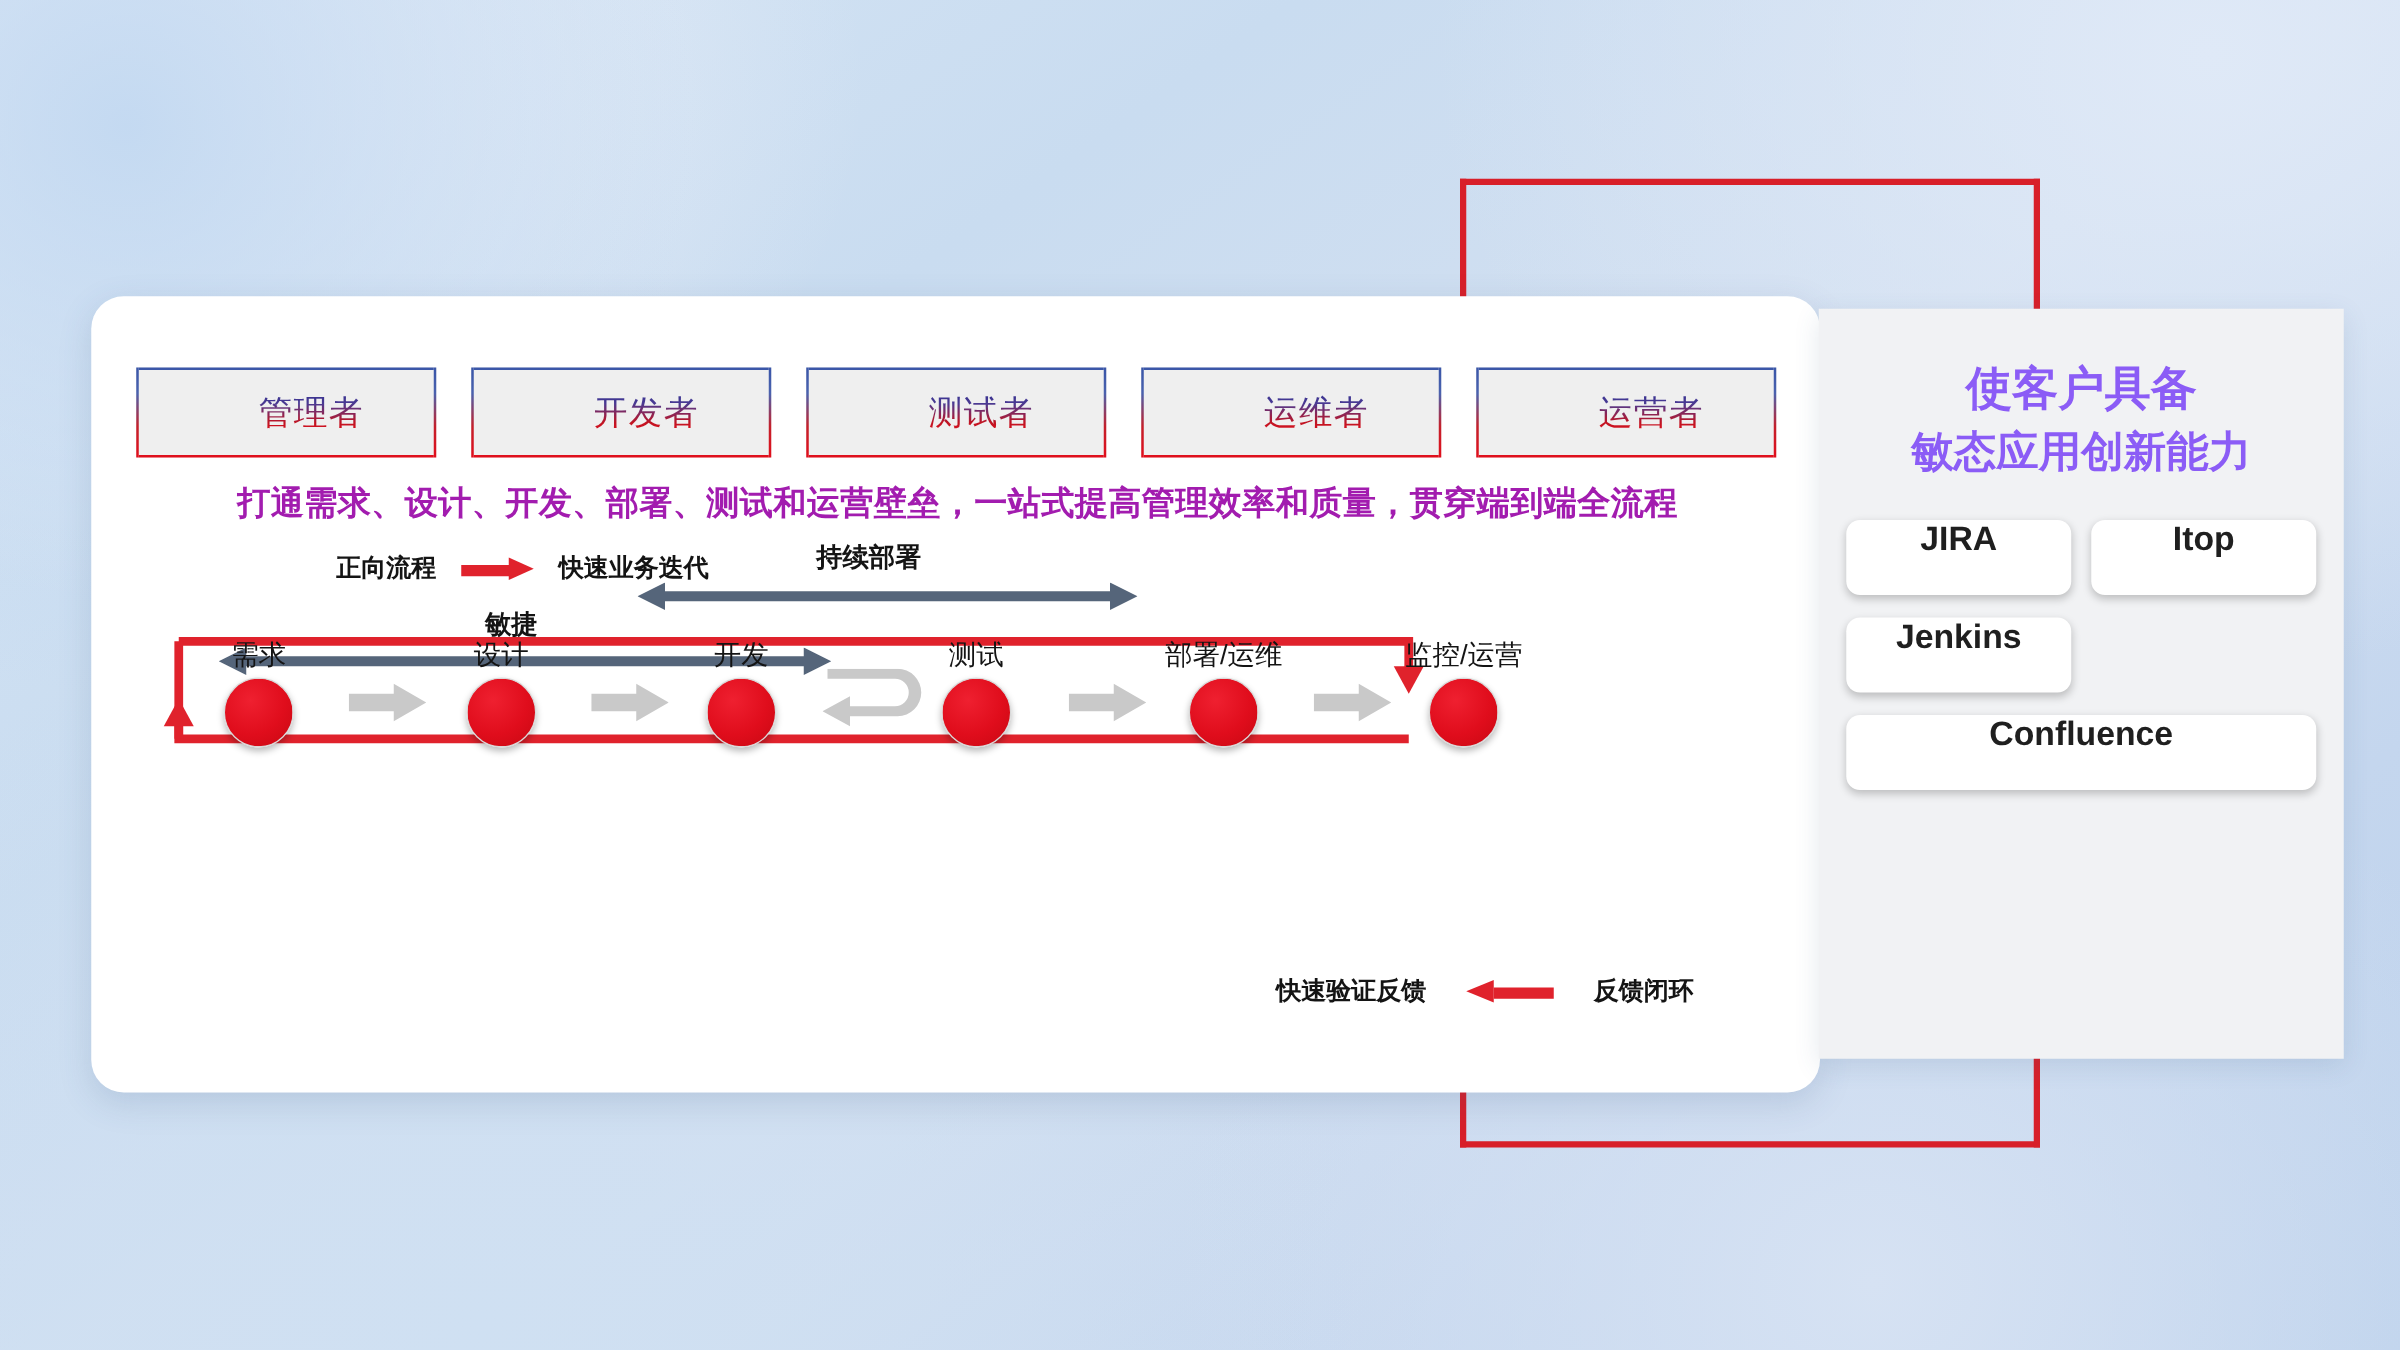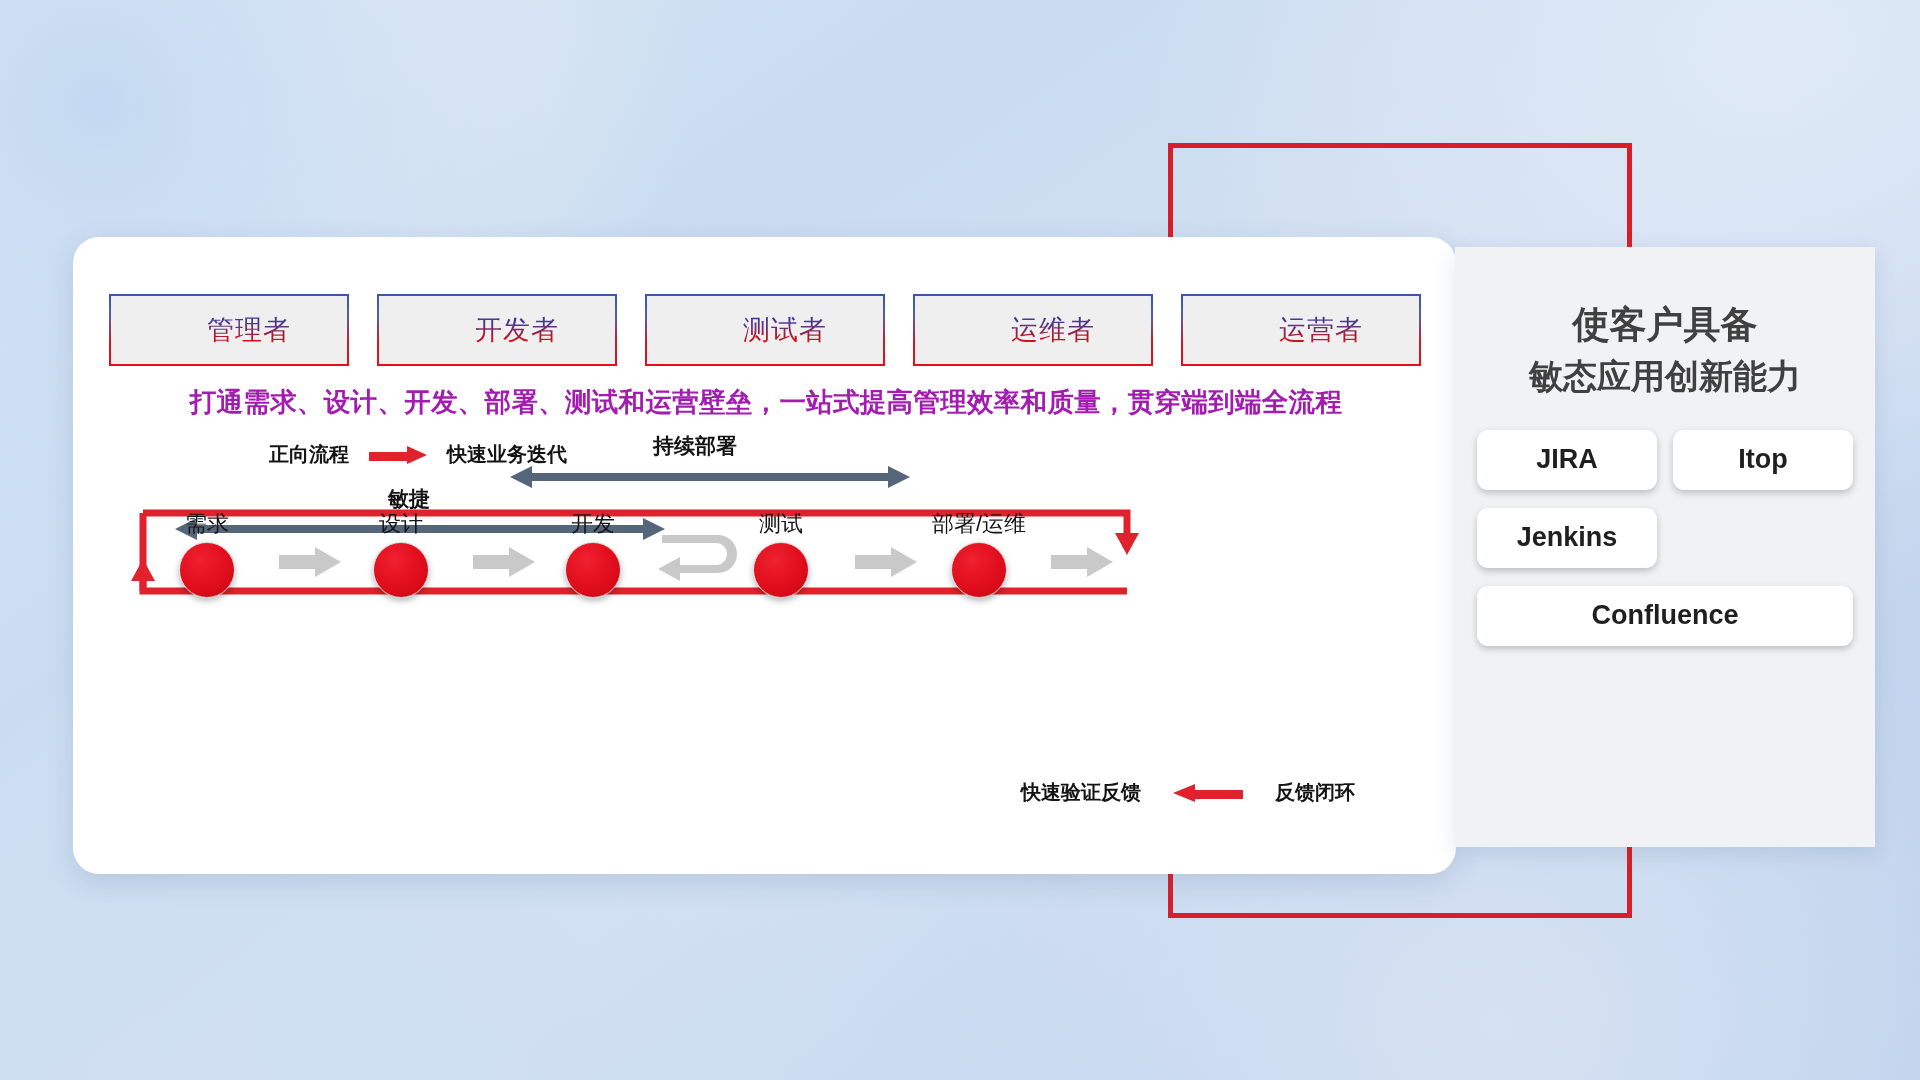--- a/index.html
+++ b/index.html
@@ -218,41 +218,41 @@
   
   #right-panel {
     position: absolute;
     left: 1455px; top: 247px;
     width: 420px; height: 600px;
     background: #f1f2f4;
     z-index: 3;
     box-shadow: 0 6px 20px rgba(60,90,130,.14);
   }
   #panel-heading {
-    margin-top: 52px;
+    margin-top: 38px;
     text-align: center;
-    color: #404040;
+    color: #8b5cf6;
     font-weight: bold;
     line-height: 1.42;
   }
   .ph-line { font-size: 37px; white-space: nowrap; }
   .ph-line.small { font-size: 34px; }
 
   #tools {
     margin: 30px 22px 0 22px;
     display: flex;
     flex-wrap: wrap;
     gap: 18px 16px;
   }
   .tool-pill {
     background: #ffffff;
     border-radius: 11px;
     height: 60px;
     display: flex;
-    align-items: center;
+    align-items: flex-start;
     justify-content: center;
     font-size: 27px;
     font-weight: bold;
     color: #1f1f1f;
     box-shadow: 0 3px 7px rgba(0,0,0,.22);
   }
   .tool-pill.half { width: calc(50% - 8px); }
   .tool-pill.full { width: 100%; }
 </style>
 </head>
@@ -371,20 +371,24 @@
         <div class="stage-label">部署/运维</div>
         <div class="stage-dot"></div>
       </div>
 
       <div class="gray-arrow" style="left:948px; top:36px;">
         <svg viewBox="0 0 62 34">
             <polygon points="0,10 36,10 36,2 62,17 36,32 36,24 0,24" fill="#c9c9c9"></polygon>
           </svg>
       </div>
 
+      <div class="stage" style="left:1008px; top:0;">
+        <div class="stage-label">监控/运营</div>
+        <div class="stage-dot"></div>
+      </div>
 
     </div>
 
     <div id="legend-feedback">
       <span class="legend-text">快速验证反馈</span>
       <span class="red-arrow-l">
         <span class="shaft"></span>
           <span class="head"></span>
       </span>
       <span class="legend-text">反馈闭环</span>

